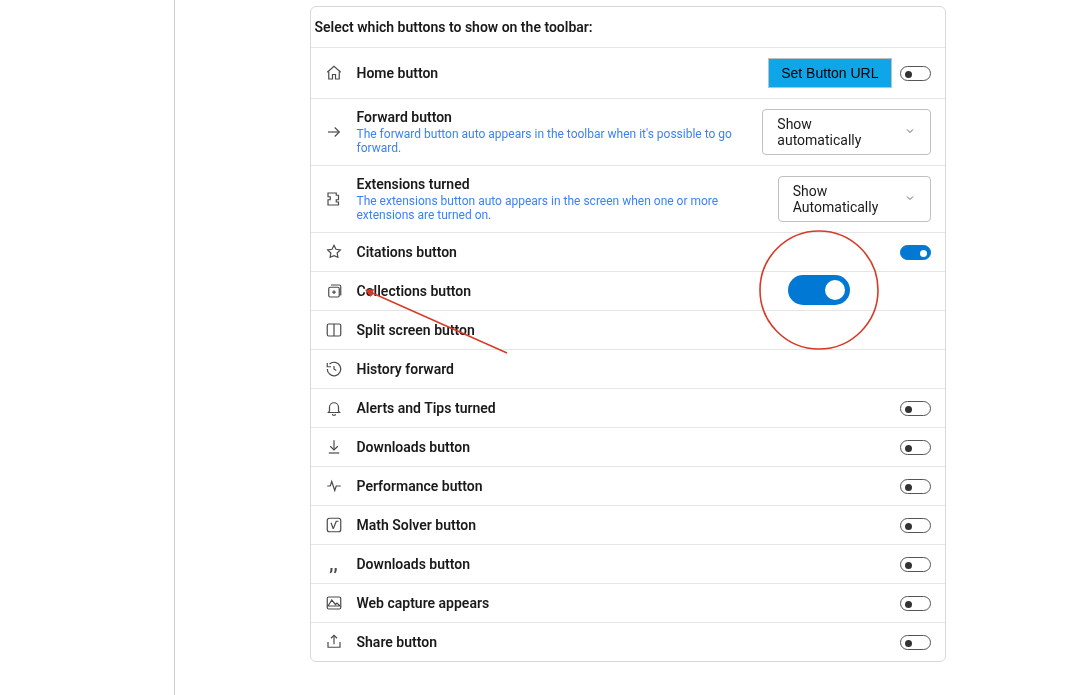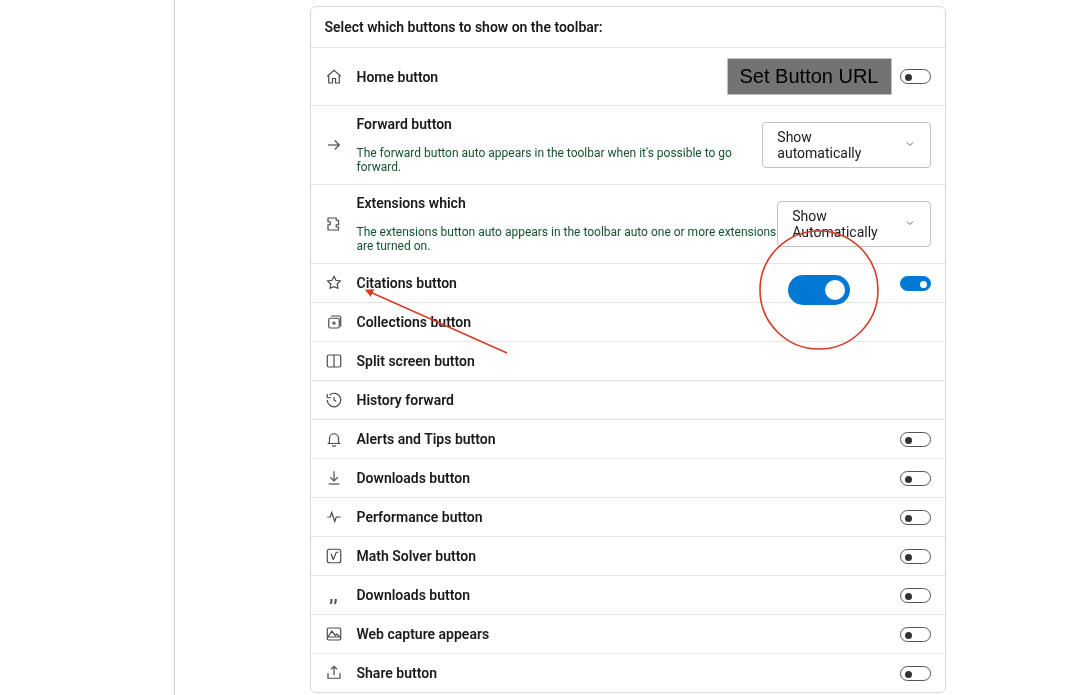--- a/index.html
+++ b/index.html
@@ -29,21 +29,21 @@
     padding: 6px 0 0 0;
   }
   .card {
     margin: 0 auto;
     width: 636px;
     border: 1px solid #d9d9d9;
     border-radius: 6px;
     background: #fff;
   }
   .card-header {
-    padding: 12px 14px;
+    padding: 12px 4px;
     font-size: 14px;
     font-weight: 600;
   }
   .row {
     display: flex;
     align-items: center;
     padding: 10px 14px;
     border-top: 1px solid #e5e5e5;
     min-height: 38px;
     position: relative;
@@ -54,27 +54,27 @@
     flex: 0 0 18px;
     margin-right: 14px;
     display: flex;
     align-items: center;
     justify-content: center;
     color: #4b4b4b;
   }
   .icon svg { width: 18px; height: 18px; display:block; }
   .row .texts { flex: 1 1 auto; }
   .row .title { font-weight: 600; font-size: 14px; }
-  .row .sub { font-size: 12px; color: #14532d; margin-top: 14px; }
+  .row .sub { font-size: 12px; color: #3b82f6; margin-top: 2px; }
   .btn {
     border: 1px solid #c0c0c0;
-    background: #737373;
+    background: #0ea5e9;
     border-radius: 0;
     padding: 6px 12px;
-    font-size: 20px;
+    font-size: 14px;
     cursor: pointer;
     margin-right: 8px;
   }
   .dropdown {
     border: 1px solid #c0c0c0;
     background: #fff;
     border-radius: 4px;
     padding: 6px 14px;
     font-size: 14px;
     display: flex;
@@ -163,22 +163,22 @@
         </div>
       </div>
 
       <div class="row">
         <span class="icon">
           <svg viewBox="0 0 24 24" fill="none" stroke="currentColor" stroke-width="1.6">
               <path d="M9 4h6v3h3v6h-3v3h3v4H4v-7h3V9H4V4h5z"></path>
             </svg>
         </span>
         <div class="texts">
-          <div class="title">Extensions which</div>
-          <div class="sub">The extensions button auto appears in the toolbar auto one or more extensions are turned on.</div>
+          <div class="title">Extensions turned</div>
+          <div class="sub">The extensions button auto appears in the screen when one or more extensions are turned on.</div>
         </div>
         <div class="dropdown">
           <span>Show Automatically</span>
           <span class="chev">
             <svg width="12" height="12" viewBox="0 0 24 24" fill="none" stroke="currentColor" stroke-width="2">
                 <path d="M6 9l6 6 6-6"></path>
               </svg>
           </span>
         </div>
       </div>
@@ -237,21 +237,21 @@
       </div>
 
       <div class="row">
         <span class="icon">
           <svg viewBox="0 0 24 24" fill="none" stroke="currentColor" stroke-width="1.6">
               <path d="M6 16V11a6 6 0 1 1 12 0v5l1.5 2h-15L6 16z"></path>
               <path d="M10 20a2 2 0 0 0 4 0"></path>
             </svg>
         </span>
         <div class="texts">
-            <div class="title">Alerts and Tips button</div>
+            <div class="title">Alerts and Tips turned</div>
           </div>
         <div class="toggle off">
             <div class="knob"></div>
           </div>
       </div>
 
       <div class="row">
         <span class="icon">
           <svg viewBox="0 0 24 24" fill="none" stroke="currentColor" stroke-width="1.6">
               <path d="M12 3v12"></path>

